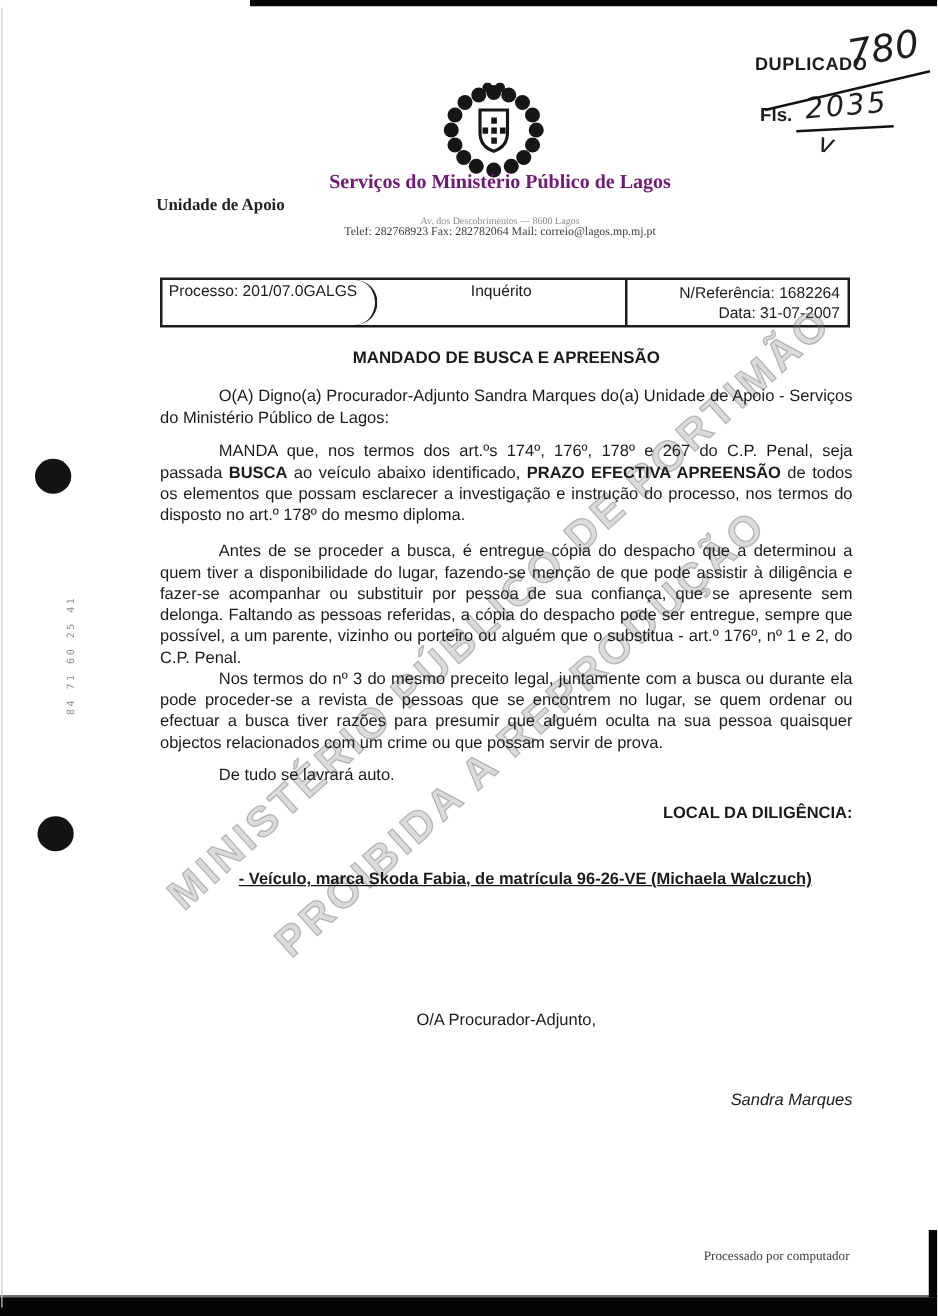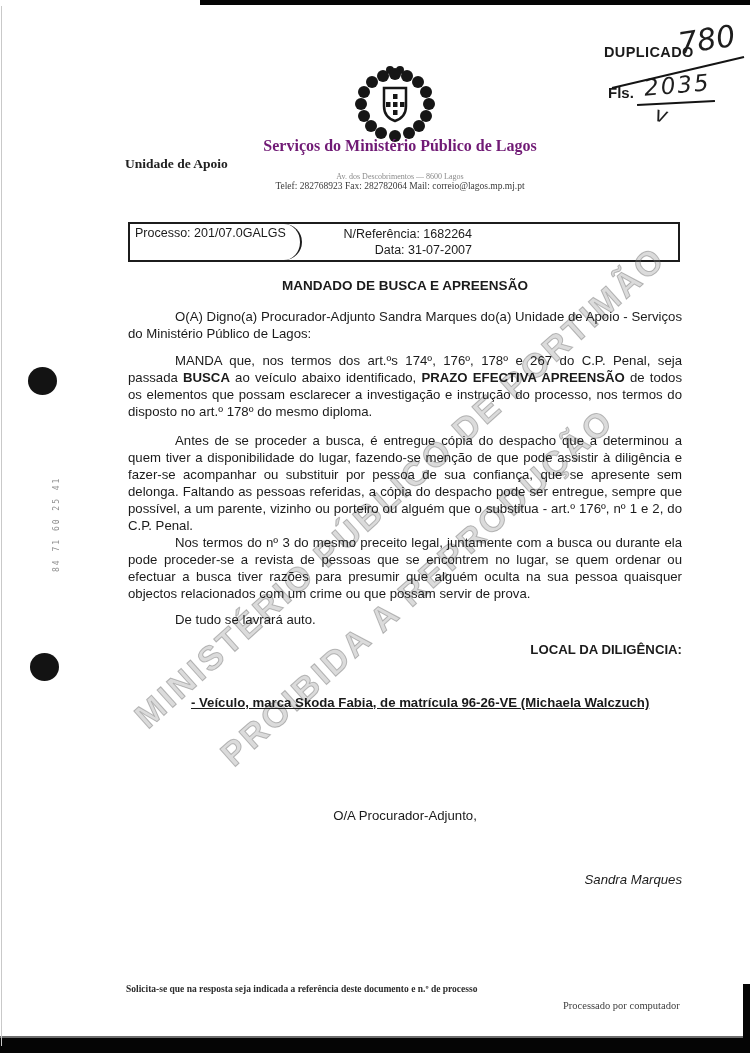--- a/index.html
+++ b/index.html
@@ -139,36 +139,36 @@
       <rect x="48" y="44" width="4.5" height="5"></rect>
     </g>
   </svg>
   <div class="org-line">Serviços do Ministério Público de Lagos</div>
   <div class="unit-line">Unidade de Apoio</div>
   <div class="addr-line">Av. dos Descobrimentos — 8600 Lagos</div>
   <div class="contact-line">Telef: 282768923   Fax: 282782064  Mail: correio@lagos.mp.mj.pt</div>
 
   <div class="ref-table">
     <div class="c1">Processo: 201/07.0GALGS</div>
+    <div class="c2">Inquérito</div>
     <div class="c3">
       <div>N/Referência: 1682264</div>
       <div>Data: 31-07-2007</div>
     </div>
   </div>
 
   <div class="content">
     <div class="title">MANDADO DE BUSCA E APREENSÃO</div>
     <p class="p1">O(A) Digno(a) Procurador-Adjunto Sandra Marques do(a) Unidade de Apoio - Serviços do Ministério Público de Lagos:</p>
     <p class="p2"><span>MANDA que, nos termos dos art.ºs 174º, 176º, 178º e 267 do C.P. Penal, seja passada </span><b>BUSCA</b><span> ao veículo  abaixo identificado, </span><b>PRAZO EFECTIVA APREENSÃO</b><span> de todos os elementos que possam esclarecer a investigação e instrução do processo, nos termos do disposto no art.º 178º do mesmo diploma.</span></p>
     <p class="p3">Antes de se proceder a busca, é entregue cópia do despacho que a determinou a quem tiver a disponibilidade do lugar, fazendo-se menção de que pode assistir à diligência e fazer-se acompanhar ou substituir por pessoa de sua confiança, que se apresente sem delonga. Faltando as pessoas referidas, a cópia do despacho pode ser entregue, sempre que possível, a um parente, vizinho ou porteiro ou alguém que o substitua - art.º 176º, nº 1 e 2, do C.P. Penal.</p>
     <p class="p4">Nos termos do nº 3 do mesmo preceito legal, juntamente com a busca ou durante ela pode proceder-se a revista de pessoas que se encontrem no lugar, se quem ordenar ou efectuar a busca tiver razões para presumir que alguém oculta na sua pessoa quaisquer objectos relacionados com um crime ou que possam servir de prova.</p>
     <p class="p5">De tudo se lavrará auto.</p>
     <p class="local">LOCAL DA DILIGÊNCIA:</p>
     <p class="vehicle">- Veículo, marca Skoda Fabia, de matrícula 96-26-VE (Michaela Walczuch)</p>
   </div>
 
   <div class="sig-role">O/A Procurador-Adjunto,</div>
   <div class="sig-name">Sandra Marques</div>
 
-  <div class="footer-note">Solicita-se que na resposta seja indicada a referência deste documento e n.º de processo</div>
   <div class="processed">Processado por computador</div>
 
 </div>
 
 </body></html>

